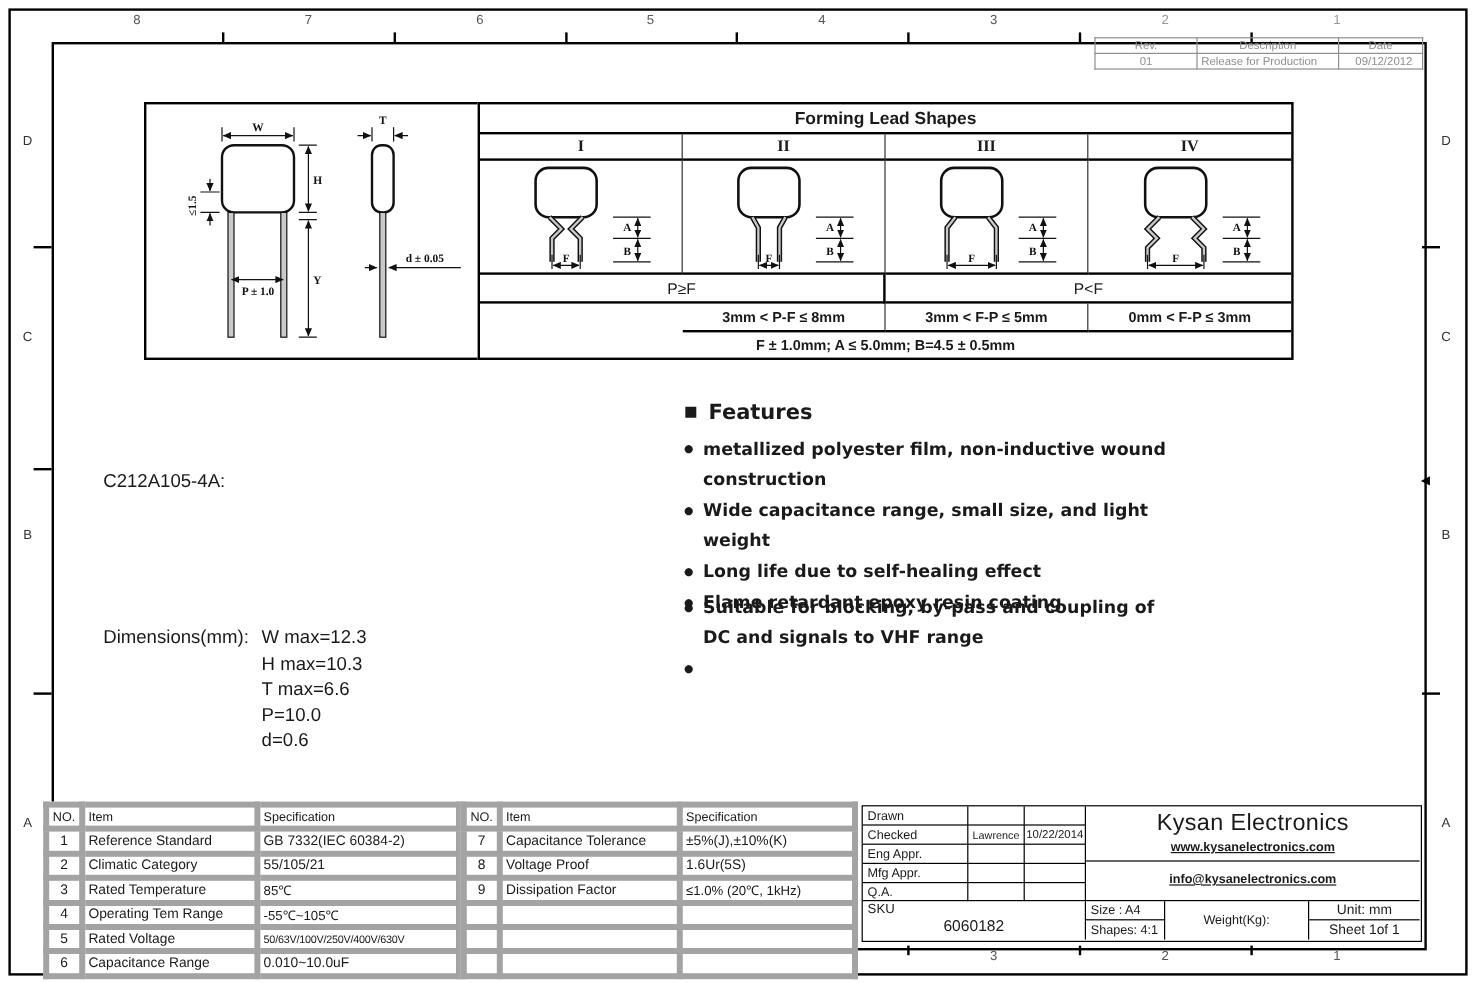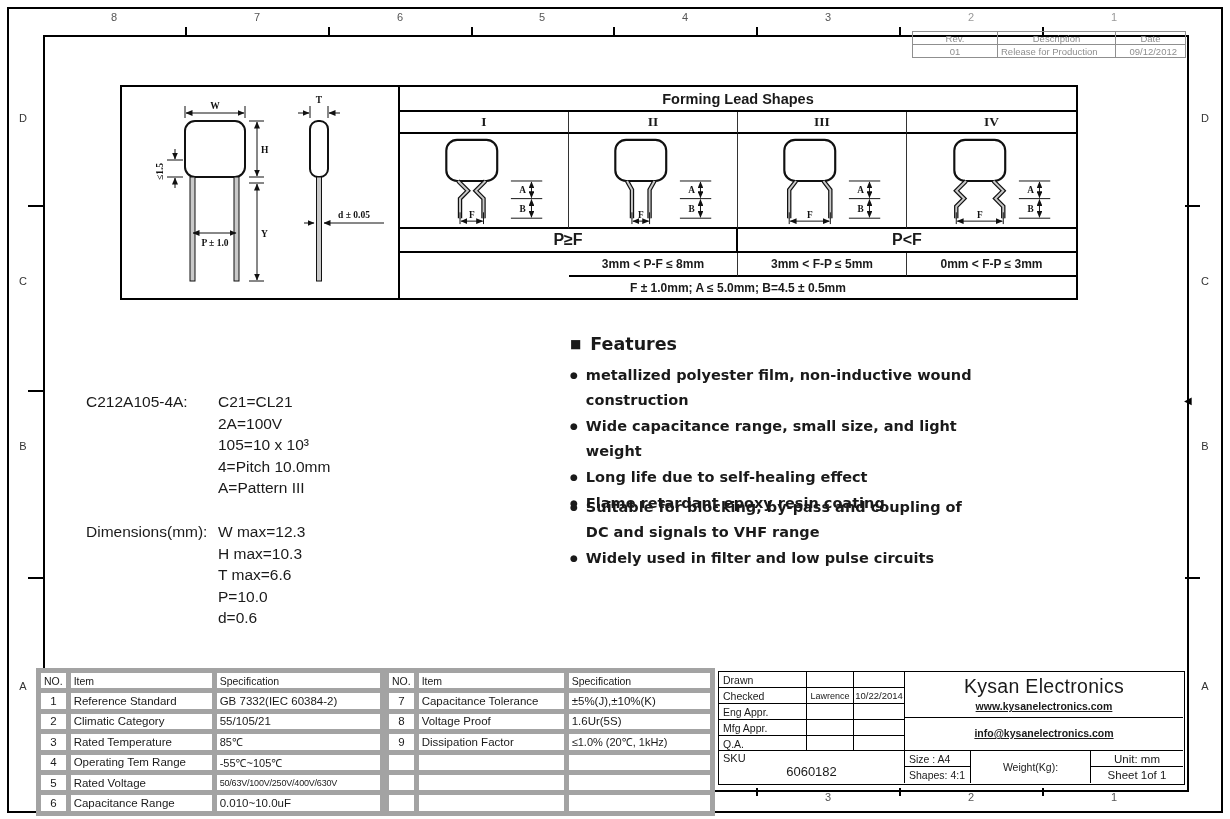--- a/index.html
+++ b/index.html
@@ -17,21 +17,21 @@
   .rev-table{left:912px;top:31px;border-collapse:collapse;table-layout:fixed;}
   .rev-table td{border:1px solid #8f8f8f;font-size:9.5px;color:#8f8f8f;height:12px;
     padding:0 3px;overflow:hidden;white-space:nowrap;}
   .rev-table .c{text-align:center;} .rev-table .r{text-align:right;padding-right:8px;}
   
   .draw-box{left:120px;top:85px;width:278px;height:215px;border:2px solid #000;border-right:none;box-sizing:border-box;}
   .ls-box{left:398px;top:85px;width:680px;height:215px;border:2px solid #000000;box-sizing:border-box;}
   .ls-cell{position:absolute;box-sizing:border-box;display:flex;align-items:center;justify-content:center;}
   .ls-title{font-weight:bold;font-size:14.5px;}
   .ls-roman{font-family:"Liberation Serif",serif;font-weight:bold;font-size:13.5px;}
-  .ls-cond{font-weight:bold;font-size:16px;}
+  .ls-cond{font-weight:normal;font-size:13px;}
   .ls-range{font-weight:bold;font-size:12px;}
   .ls-foot{font-weight:bold;font-size:12px;}
   .bb2{border-bottom:2px solid #000;} .br2{border-right:2px solid #000;} .br1{border-right:1.5px solid #333;}
   svg text{font-family:"Liberation Serif",serif;fill:#111;}
   .dimt{font-size:9.5px;font-weight:bold;}
   
   .pn{left:86px;top:391px;font-size:15.5px;}
   .pn-code{position:absolute;left:0;top:2px;white-space:nowrap;}
   .pn-lines{margin-left:132px;line-height:21.5px;white-space:nowrap;}
   .dm{left:86px;top:521px;font-size:15.5px;}
@@ -323,27 +323,20 @@
 
   <div class="ls-cell ls-range bb2 br1" style="left:169px;top:166px;width:169px;height:24px">3mm &lt; P-F ≤ 8mm</div>
   <div class="ls-cell ls-range bb2 br1" style="left:338px;top:166px;width:169px;height:24px">3mm &lt; F-P ≤ 5mm</div>
   <div class="ls-cell ls-range bb2" style="left:507px;top:166px;width:169px;height:24px">0mm &lt; F-P ≤ 3mm</div>
 
   <div class="ls-cell ls-foot" style="left:0;top:190px;width:676px;height:21px">F ± 1.0mm; A ≤ 5.0mm; B=4.5 ± 0.5mm</div>
 </div>
 
 <div class="abs pn">
   <span class="pn-code">C212A105-4A:</span>
-  <div class="pn-lines">
-    <div>C21=CL21</div>
-    <div>2A=100V</div>
-    <div>105=10 x 10³</div>
-    <div>4=Pitch 10.0mm</div>
-    <div>A=Pattern III</div>
-  </div>
 </div>
 
 <div class="abs pn dm">
   <span class="pn-code">Dimensions(mm):</span>
   <div class="pn-lines">
     <div>W max=12.3</div>
     <div>H max=10.3</div>
     <div>T max=6.6</div>
     <div>P=10.0</div>
     <div>d=0.6</div>
@@ -375,21 +368,20 @@
 </div>
 
 <div class="abs sec app" style="left:570px;top:486px">
   <div class="blist">
     <div class="bi">
         <span class="dot">●</span>
         <span>Suitable for blocking, by-pass and coupling of DC and signals to VHF range</span>
       </div>
     <div class="bi">
         <span class="dot">●</span>
-        <span>Widely used in filter and low pulse circuits</span>
       </div>
   </div>
 </div>
 
 <table class="abs spec" style="left:36px;top:668px">
   <colgroup>
       <col style="width:28px">
       <col style="width:146px">
       <col style="width:168px">
     </colgroup>

